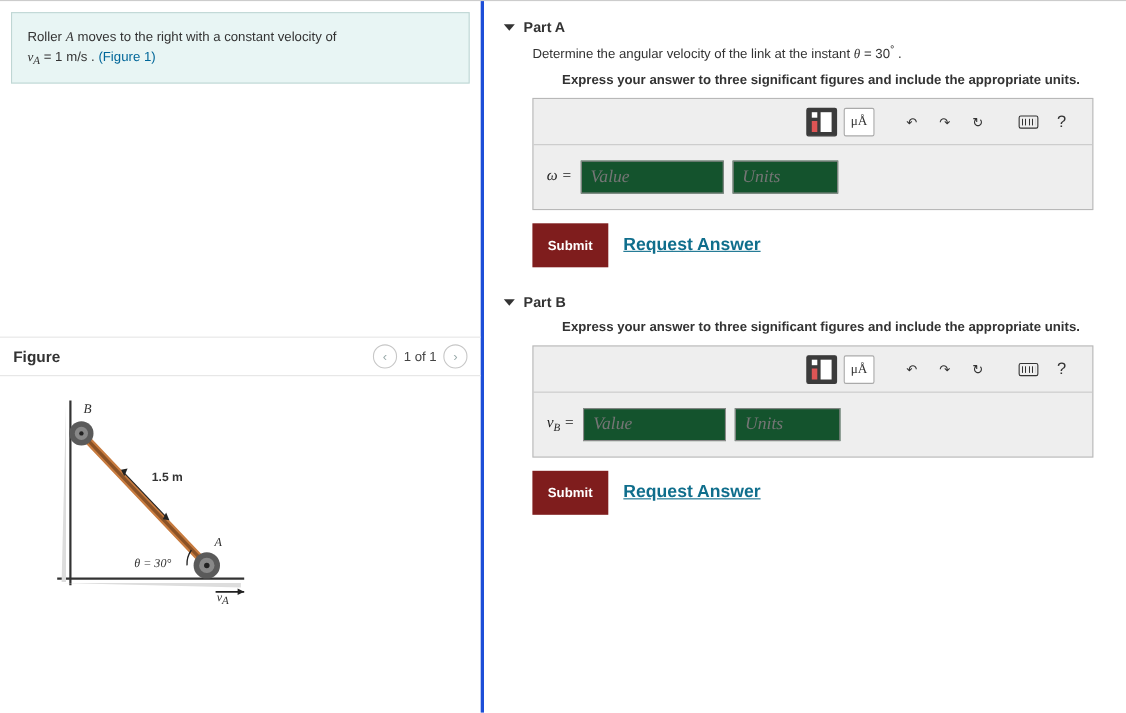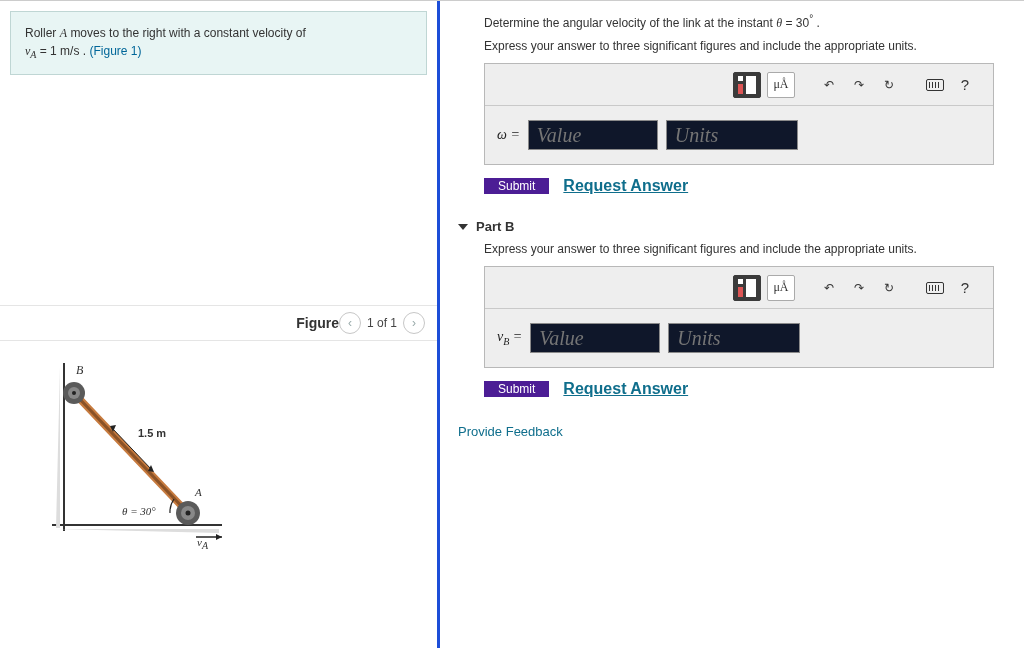--- a/index.html
+++ b/index.html
@@ -5,46 +5,46 @@
   * { box-sizing: border-box; margin: 0; padding: 0; }
   body { font-family: Arial, Helvetica, sans-serif; font-size: 12px; color: #333; background: #fff; width: 1024px; height: 648px; overflow: hidden; }
   .page { display: flex; height: 648px; border-top: 1px solid #ccc;}
   .left-col { width: 440px; border-right: 3px solid #1d4ed8; display:flex; flex-direction:column;}
   .right-col { flex: 1; padding: 10px 18px 0 18px; display:flex; flex-direction:column; gap:0;}
   .problem-box { margin: 10px; padding: 12px 14px; background: #e8f5f4; border: 1px solid #bfd6d4; }
   .prob-line { line-height: 1.5; }
   .ital { font-style: italic; font-family: Georgia, serif; }
   .sub { font-size: 10px; vertical-align: sub; }
   .figlink { color: #006699; text-decoration: none; margin-top: 13px; }
-  .figure-hdr { display:flex; align-items:center; justify-content:flex-end; padding: 0 12px; height: 36px; border-bottom: 1px solid #e5e5e5; border-top:1px solid #e5e5e5; margin-top: 220px}
+  .figure-hdr { display:flex; align-items:center; justify-content:space-between; padding: 0 12px; height: 36px; border-bottom: 1px solid #e5e5e5; border-top:1px solid #e5e5e5; margin-top: 220px}
   .figure-hdr h3 { font-size: 14px; font-weight: bold;}
   .pager { display:flex; align-items:center; gap:6px; font-size:12px; color:#444;}
   .circ-btn { width:22px; height:22px; border-radius:50%; border:1px solid #c7c7c7; background:#fff; color:#9aa; display:inline-flex; align-items:center; justify-content:center; font-size:12px; line-height:1; cursor:pointer;}
   .figure-body { padding: 12px; flex:1; display:flex; align-items:flex-start; justify-content:flex-start;}
   .fig-img { width: 220px; height: 200px; position: relative;}
   .part-hdr { display:flex; align-items:center; gap:8px; padding: 6px 0 6px 0; cursor:pointer;}
   .tri { width:0; height:0; border-left:5px solid transparent; border-right:5px solid transparent; border-top:6px solid #333; }
   .part-title { font-weight:bold; font-size:13px;}
   .part-body { padding: 2px 0 18px 26px; }
   .q-text { margin-bottom:8px;}
-  .q-bold { font-weight:normal; margin-bottom:10px;}
+  .q-bold { font-weight:bold; margin-bottom:10px;margin-left:27px;}
   .answer-box { border:1px solid #b8b8b8; background:#eeeeee; padding:0; width:510px;}
   .toolbar { display:flex; align-items:center; justify-content:flex-end; gap:6px; height:42px; border-bottom:1px solid #c9c9c9; }
   .tb-btn { width:28px; height:26px; border:1px solid #aaa; background:#fff; display:inline-flex; align-items:center; justify-content:center; font-size:12px; color:#333; cursor:pointer; border-radius:2px;}
   .tb-eq { background:#3b3b3b; color:#fff; border-color:#3b3b3b; position:relative; padding:0;}
   .tb-eq .piece{position:absolute; background:#fff;}
   .tb-plain { border:none; background:transparent; width:24px;}
   .tb-sep { width:10px;}
   .entry-row { display:flex; align-items:center; height:58px; padding:0 12px; gap:8px;}
   .eq-label { font-style:italic; font-family:Georgia, serif; font-size:14px; color:#222;}
-  .val-input { height:30px; border:1px solid #8a8a8a; padding:0 8px; font-size:20px; font-style:italic; color:#9a9a9a; background:#0f172a; font-family:Georgia,serif;}
+  .val-input { height:30px; border:1px solid #8a8a8a; padding:0 8px; font-size:16px; font-style:italic; color:#9a9a9a; background:#14532d; font-family:Georgia,serif;}
   .val-input.value{ width:130px;}
-  .val-input.units{ width:132px;}
+  .val-input.units{ width:96px;}
   .btn-row { display:flex; align-items:center; gap:14px; margin-top:12px;}
-  .submit-btn { height:16px; padding:0 14px; background:#4c1d95; color:#fff; border:none; font-weight:normal; font-size:12px; cursor:pointer;}
+  .submit-btn { height:40px; padding:0 14px; background:#7f1d1d; color:#fff; border:none; font-weight:bold; font-size:12px; cursor:pointer;}
   .link { color:#0f6e8c; text-decoration:underline; font-weight:bold; font-size:16px; cursor:pointer;}
   .feedback { color:#0f6e8c; font-size:13px; padding: 8px 0 0 0; cursor:pointer;}
   .sup { font-size:10px; vertical-align: super; }
   .kbd-icon{display:inline-block;width:18px;height:12px;border:1px solid #333;border-radius:2px;position:relative;}
   .kbd-icon::before{content:"";position:absolute;left:2px;right:2px;top:2px;bottom:2px;background:repeating-linear-gradient(90deg,#333 0 1px,transparent 1px 3px);}
 </style>
 </head>
 <body>
 
 <div class="page">
@@ -103,20 +103,24 @@
         <div style="position:absolute; left:183px; top:133px; font-style:italic; font-family:Georgia,serif; font-size:11px;">A</div>
         <div style="position:absolute; left:185px; top:183px; font-style:italic; font-family:Georgia,serif; font-size:11px;text-align:right;">
           <span>v</span><span class="sub">A</span>
         </div>
       </div>
     </div>
   </div>
 
   <div class="right-col">
 
+    <div class="part-hdr">
+      <span class="tri"></span>
+      <span class="part-title">Part A</span>
+    </div>
     <div class="part-body">
       <div class="q-text">
         <span>Determine the angular velocity of the link at the instant </span>
         <span class="ital">θ</span>
         <span> = 30</span><span class="sup">°</span><span> .</span>
       </div>
       <div class="q-bold">Express your answer to three significant figures and include the appropriate units.</div>
 
       <div class="answer-box">
         <div class="toolbar">
@@ -184,15 +188,14 @@
           <input class="val-input value" placeholder="Value" style="">
           <input class="val-input units" placeholder="Units" style="">
         </div>
       </div>
       <div class="btn-row">
         <button class="submit-btn">Submit</button>
         <span class="link">Request Answer</span>
       </div>
     </div>
 
-    <div class="feedback">Provide Feedback</div>
   </div>
 </div>
 
 </body></html>

